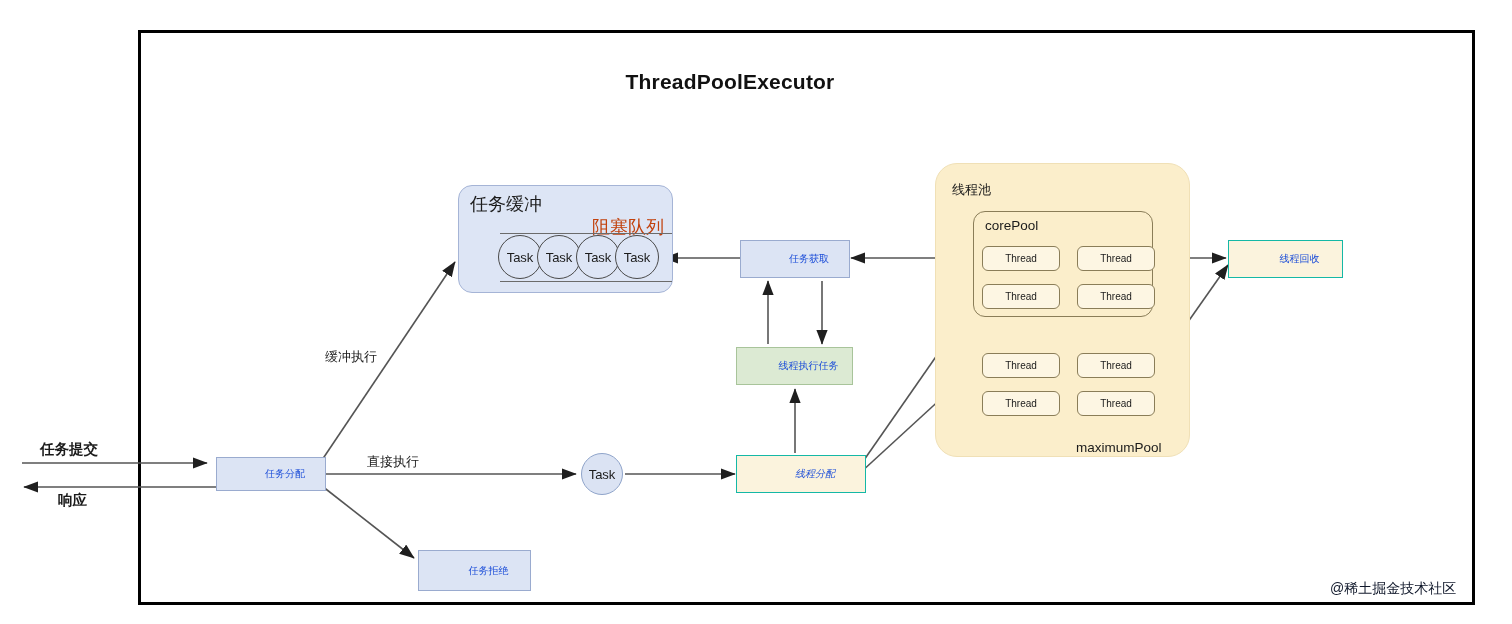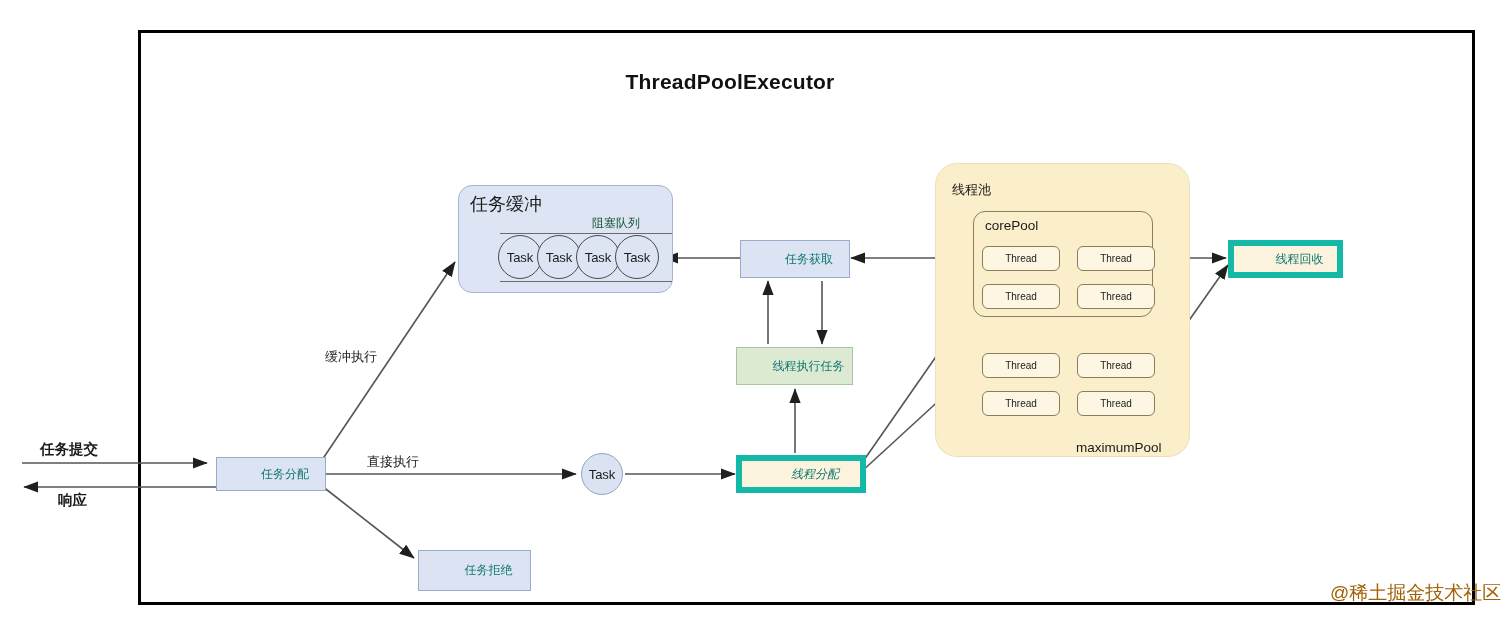--- a/index.html
+++ b/index.html
@@ -27,42 +27,42 @@
     text-align:center;
     font-size:21px;font-weight:bold;color:#111111;
     letter-spacing:.2px;
     white-space:nowrap;
   }
 
   
   .node{
     position:absolute;box-sizing:border-box;
     display:flex;align-items:center;justify-content:center;
-    font-size:12px;color:#0f766e;
+    font-size:10px;color:#1d4ed8;
     white-space:nowrap;
     padding-left:28px;
   }
   .node.blue{background:#dce4f4;border:1px solid #9aabcf;}
   .node.green{background:#dcead3;border:1px solid #a8c49a;}
-  .node.yellow{background:#fbf3dd;border:6px solid #14b8a6;}
+  .node.yellow{background:#fbf3dd;border:1px solid #14b8a6;}
 
   
   .buffer{
     position:absolute;
     left:458px;top:185px;width:215px;height:108px;
     background:#dde5f5;border:1px solid #a5b4d6;border-radius:14px;
     box-sizing:border-box;
   }
   .buffer-label{
     position:absolute;left:470px;top:192px;
     font-size:18px;color:#1b1b1b;white-space:nowrap;
   }
   .queue-label{
     position:absolute;left:592px;top:215px;
-    font-size:12px;color:#14532d;white-space:nowrap;
+    font-size:18px;color:#c2410c;white-space:nowrap;
   }
   .queue-rail{
     position:absolute;left:500px;width:172px;height:1px;background:#6b6b6b;
   }
   .queue-rail.top{top:233px;}
   .queue-rail.bottom{top:281px;}
   .task-circle{
     position:absolute;top:235px;width:44px;height:44px;
     border-radius:50%;
     background:#dde5f5;border:1px solid #4a4a4a;
@@ -111,21 +111,21 @@
 
   
   .edge-label{
     position:absolute;font-size:13px;color:#1b1b1b;white-space:nowrap;
   }
   .edge-label.bold{font-weight:bold;font-size:14.5px;}
 
   
   .watermark{
     position:absolute;left:1330px;top:580px;
-    font-size:19px;color:#a16207;white-space:nowrap;
+    font-size:14px;color:#0f172a;white-space:nowrap;
   }
 
   svg.lines{position:absolute;left:0;top:0;width:1512px;height:624px;pointer-events:none;}
 </style>
 </head>
 <body>
 
 <div id="stage">
 
   <div class="frame"></div>

